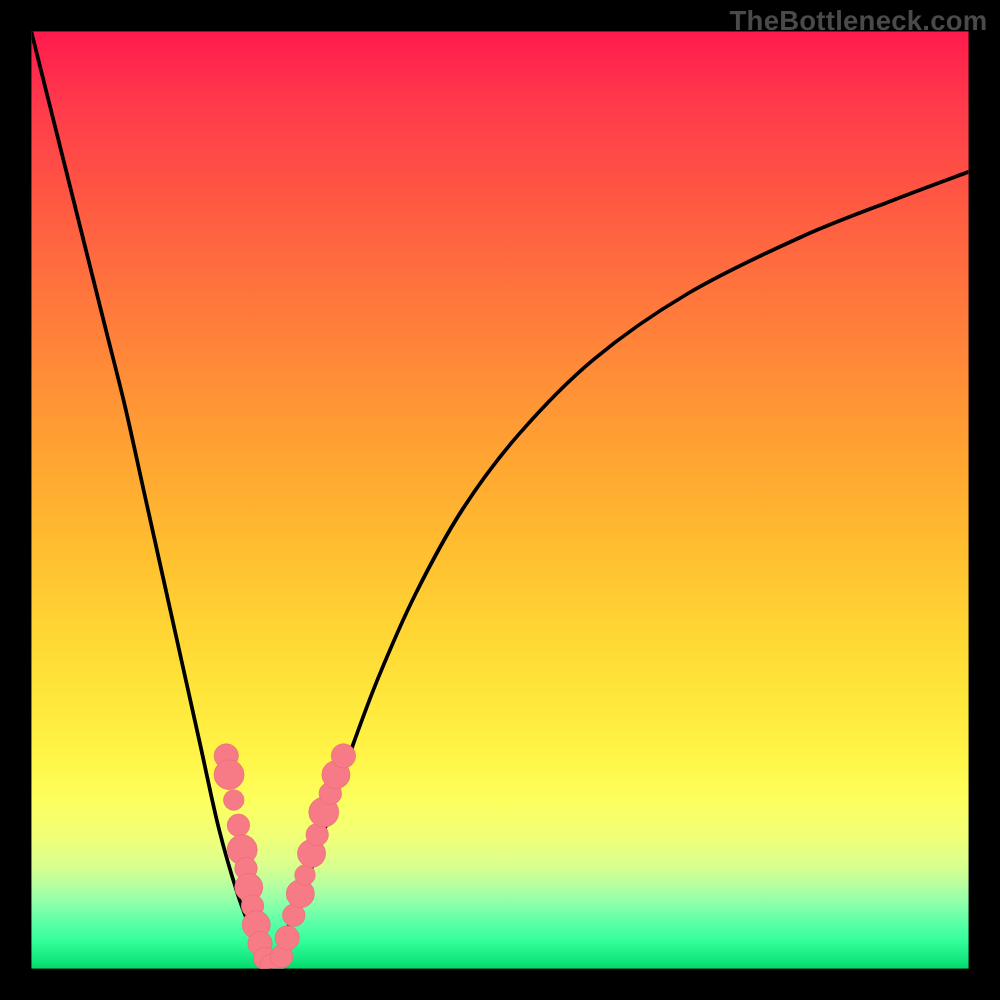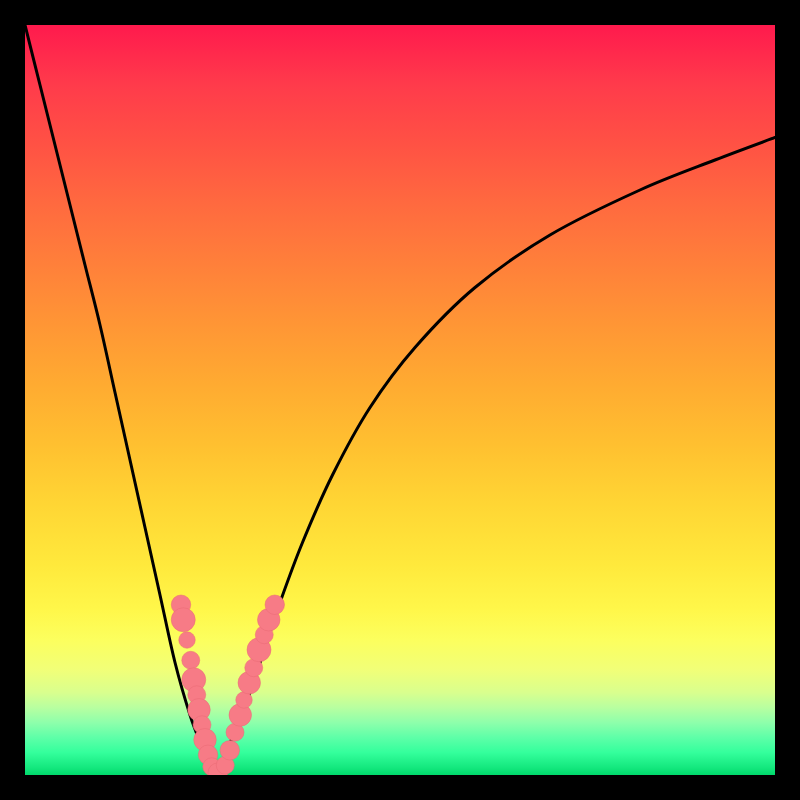--- a/index.html
+++ b/index.html
@@ -96,13 +96,14 @@
           <circle cx="219" cy="675" r="8.25" fill="#f77b86" stroke="#e86a75" stroke-width="0.5"></circle>
           <circle cx="224.25" cy="657.75" r="11.25" fill="#f77b86" stroke="#e86a75" stroke-width="0.5"></circle>
           <circle cx="228.75" cy="642.75" r="9" fill="#f77b86" stroke="#e86a75" stroke-width="0.5"></circle>
           <circle cx="234" cy="624.75" r="12" fill="#f77b86" stroke="#e86a75" stroke-width="0.5"></circle>
           <circle cx="239.25" cy="609.75" r="9" fill="#f77b86" stroke="#e86a75" stroke-width="0.5"></circle>
           <circle cx="243.75" cy="594.75" r="11.25" fill="#f77b86" stroke="#e86a75" stroke-width="0.5"></circle>
           <circle cx="249.74999999999997" cy="579.75" r="9.75" fill="#f77b86" stroke="#e86a75" stroke-width="0.5"></circle>
         </g>
     </svg>
   </div>
+  <div class="watermark">TheBottleneck.com</div>
 </div>
 
 </body></html>

